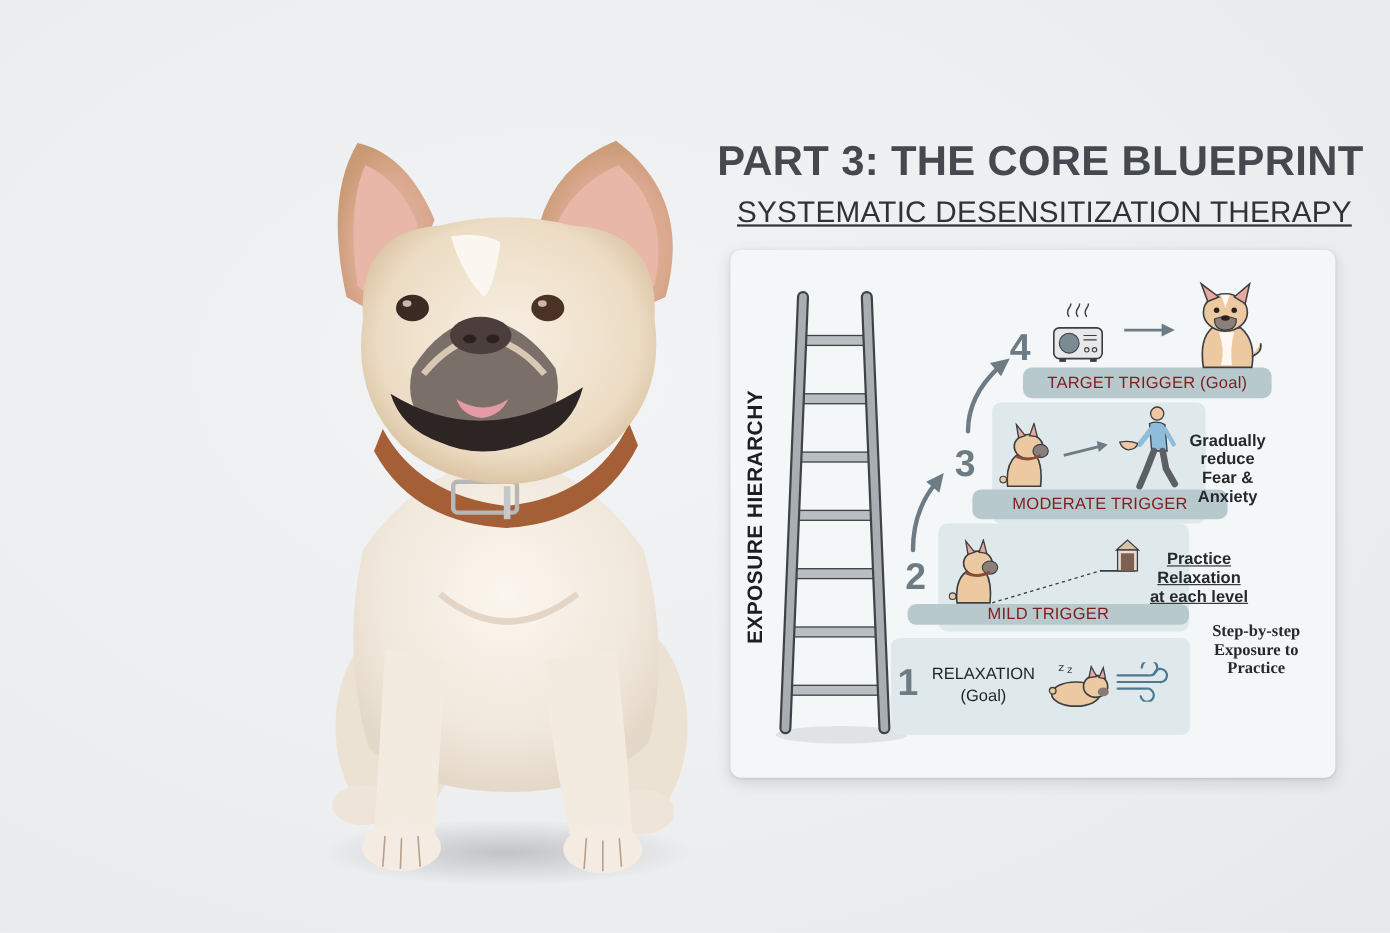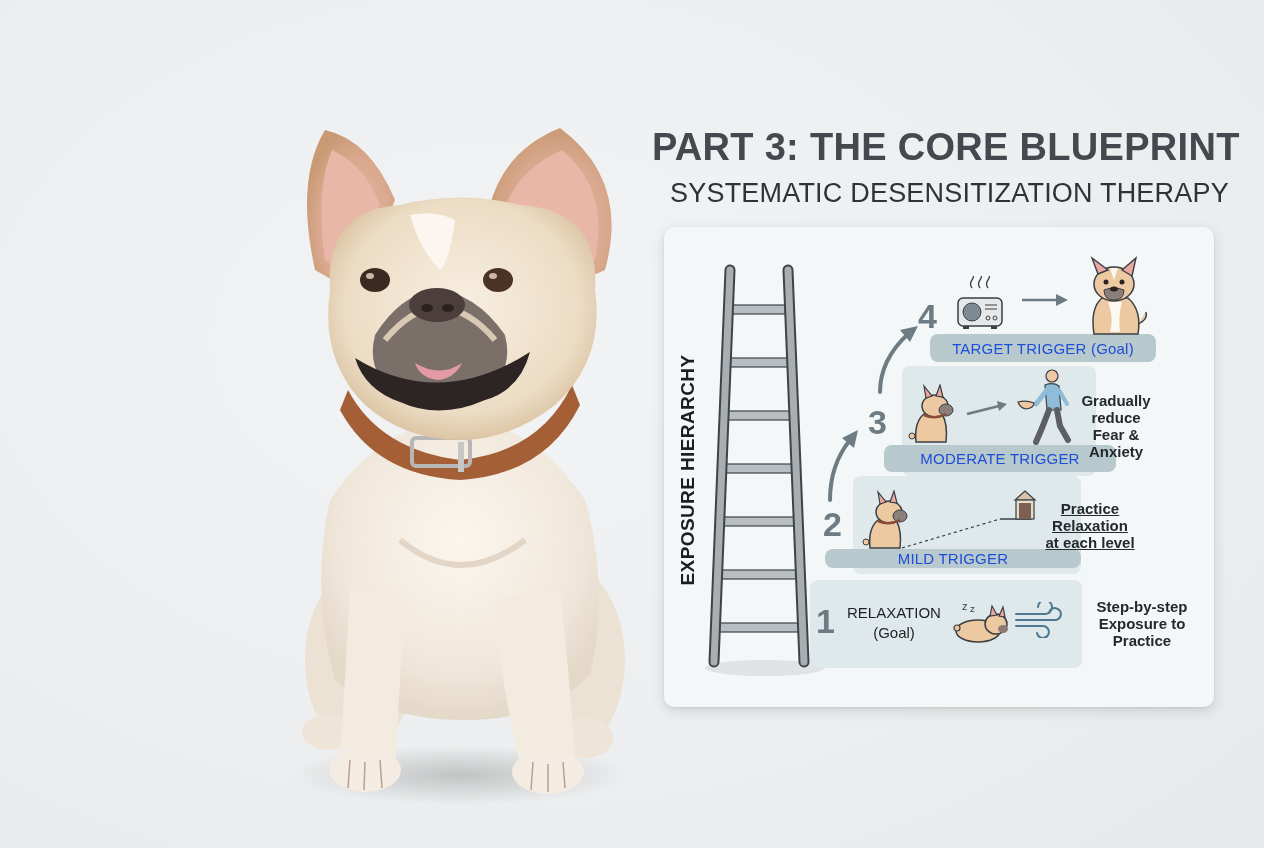--- a/index.html
+++ b/index.html
@@ -13,21 +13,21 @@
   .abs { position: absolute; }
 
   
   .title {
     left: 652px; top: 126px; width: 580px;
     font-size: 38px; font-weight: bold; letter-spacing: 0.3px;
     color: #44494f; white-space: nowrap;
   }
   .subtitle {
     left: 670px; top: 178px; width: 560px;
-    font-size: 27px; color: #2f3338; white-space: nowrap; letter-spacing: 0.2px;
+    font-size: 27px; color: #2f3338; white-space: nowrap; letter-spacing: 0.2px; text-decoration: underline;
   }
 
   
   .panel {
     left: 664px; top: 227px; width: 550px; height: 480px;
     background: #f4f7f8; border-radius: 10px;
     box-shadow: 0 4px 14px rgba(0,0,0,0.12), 0 1px 3px rgba(0,0,0,0.08);
   }
 
   .vlabel {
@@ -37,21 +37,21 @@
   .vlabel span {
     transform: rotate(-90deg); white-space: nowrap;
     font-size: 19px; font-weight: bold; color: #1c1f22; letter-spacing: 0.4px;
   }
 
   
   .step-box { background: #dfe8ea; border-radius: 8px; }
   .step-bar {
     background: #b8c9ce; border-radius: 8px;
     display: flex; align-items: center; justify-content: center;
-    font-size: 15px; color: #1d4ed8; letter-spacing: 0.2px;
+    font-size: 15px; color: #7f1d1d; letter-spacing: 0.2px;
   }
   .num { font-size: 34px; font-weight: bold; color: #6d7b84; }
 
   .side-text {
     font-size: 15px; font-weight: bold; color: #25292d;
     text-align: center; line-height: 17px;
   }
 
   .relax-label {
     font-size: 15px; color: #1e2226; text-align: center; line-height: 20px;
@@ -318,17 +318,17 @@
   <div>Gradually</div>
   <div>reduce</div>
   <div>Fear &amp;</div>
   <div>Anxiety</div>
 </div>
 <div class="abs side-text" style="left:1030px; top:500px; width:120px;text-decoration:underline;">
   <div>Practice</div>
   <div>Relaxation</div>
   <div>at each level</div>
 </div>
-<div class="abs side-text" style="left:1084px; top:598px; width:116px;">
+<div class="abs side-text" style="left:1084px; top:566px; width:116px;font-family:Liberation Serif, serif;">
   <div>Step-by-step</div>
   <div>Exposure to</div>
   <div>Practice</div>
 </div>
 
 </body></html>

